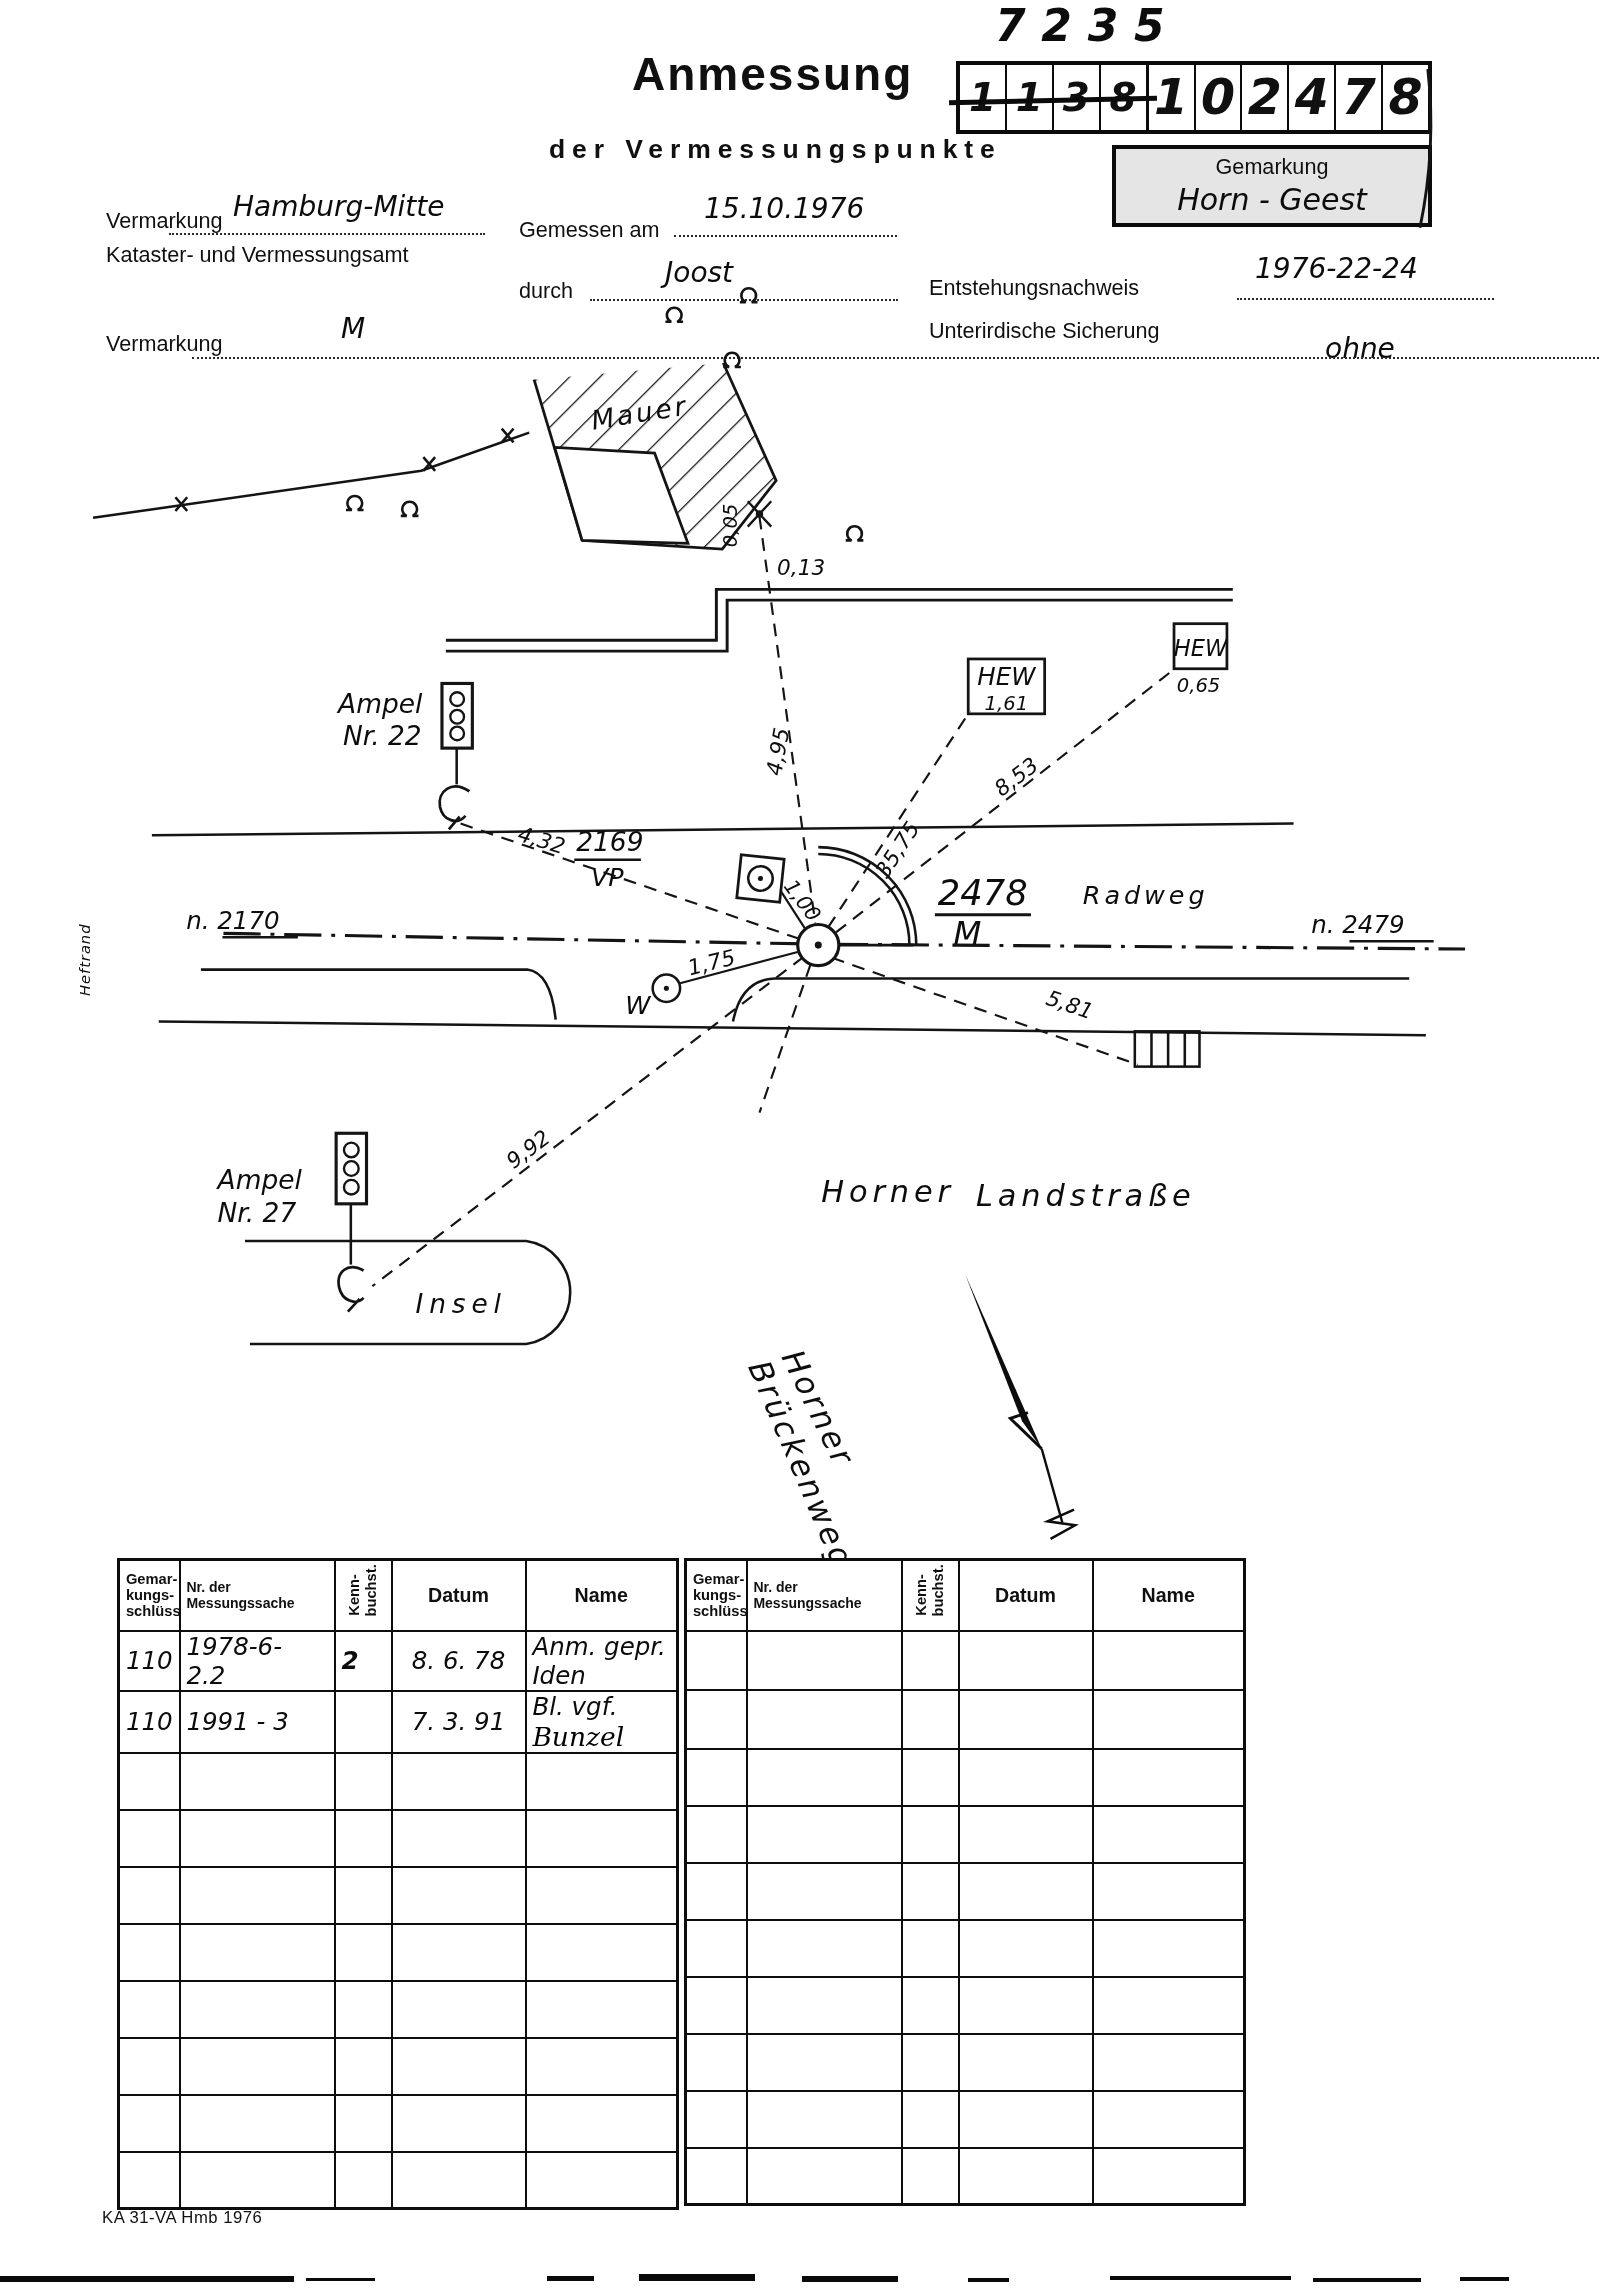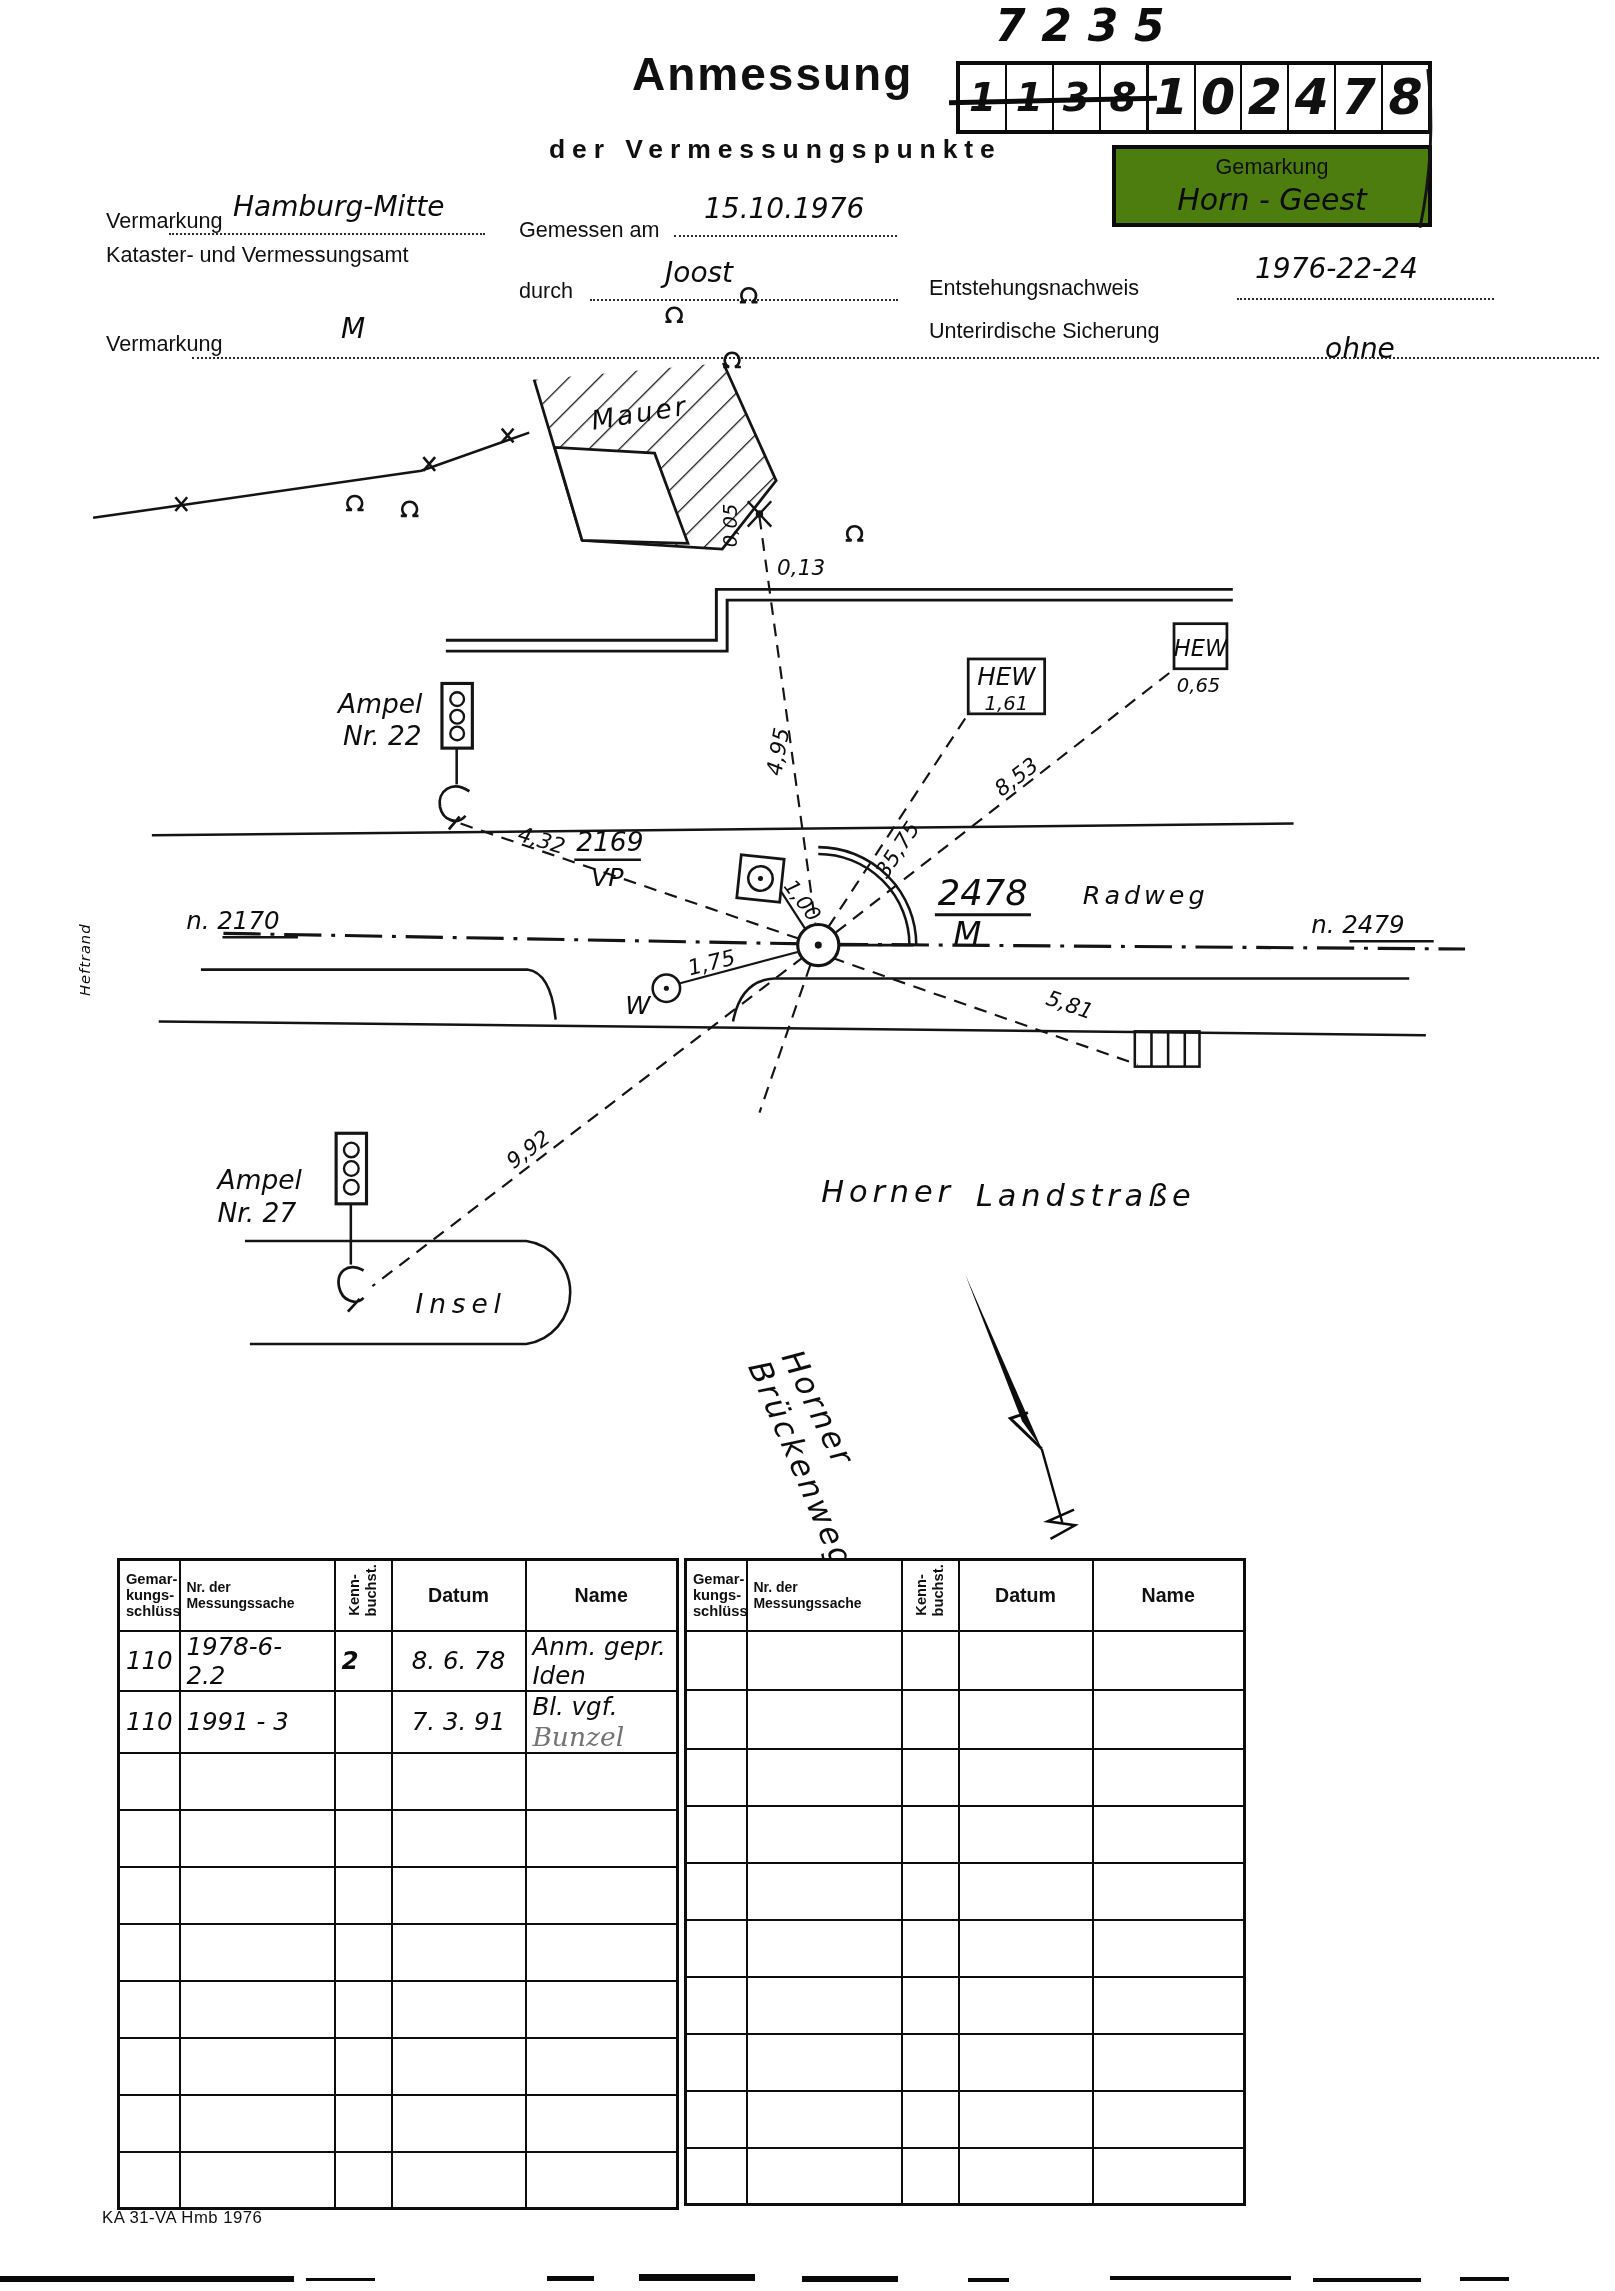--- a/index.html
+++ b/index.html
@@ -4,34 +4,34 @@
 <style>
   html,body{margin:0;padding:0;background:#e8e8e8;}
   .sheet{
     position:relative;width:1615px;height:2292px;margin:0 auto;
     background:#ffffff;color:#101010;overflow:hidden;
     font-family:"Liberation Sans",sans-serif;
   }
   .abs{position:absolute;}
   .print{font-family:"Liberation Sans",sans-serif;color:#101010;}
   .hand{font-family:"DejaVu Sans",sans-serif;font-style:italic;color:#0c0c0c;}
-  .script{font-family:"DejaVu Serif",serif;font-style:italic;color:#737373;}
+  .script{font-family:"DejaVu Serif",serif;font-style:italic;color:#000000;}
   .dotline{border-bottom:2.9px dotted #2a2a2a;height:0;}
   
   .title{font-size:46px;font-weight:bold;letter-spacing:2px;}
   .subtitle{font-size:26.5px;font-weight:bold;letter-spacing:6.9px;}
   .corrnum{font-size:44px;letter-spacing:15.7px;font-weight:bold;}
   .numgrid{display:flex;border:4.9px solid #0b0b0b;box-sizing:border-box;background:#fff;}
   .numgrid .cell{flex:1;border-right:2px solid #0b0b0b;display:flex;align-items:center;justify-content:center;
      font-family:"DejaVu Sans",sans-serif;font-style:italic;font-weight:bold;}
   .numgrid .cell:last-child{border-right:none;}
   .numgrid .cell.c4{border-right:3.9px solid #0b0b0b;}
   .numgrid .sm{font-size:39px;}
   .numgrid .bg{font-size:49px;}
-  .gembox{border:4.9px solid #0b0b0b;box-sizing:border-box;text-align:center;background:#4d7c0f;}
+  .gembox{border:4.9px solid #0b0b0b;box-sizing:border-box;text-align:center;background:#e5e5e5;}
   .gembox .glabel{font-size:21.6px;margin-top:4.9px;}
   .gembox .gval{font-size:30px;margin-top:2px;}
   .flabel{font-size:21.6px;}
   .fval{font-size:28px;}
   
   table.ktab{border-collapse:collapse;table-layout:fixed;background:#fff;margin-left:29px;}
   table.ktab td,table.ktab th{border:2.5px solid #0d0d0d;padding:0 5.9px;overflow:hidden;box-sizing:border-box;}
   table.ktab{border:3.4px solid #0d0d0d;}
   table.ktab th{font-weight:bold;vertical-align:middle;}
   .h-gem{font-size:14.7px;line-height:1.12;text-align:left;font-weight:bold;}

